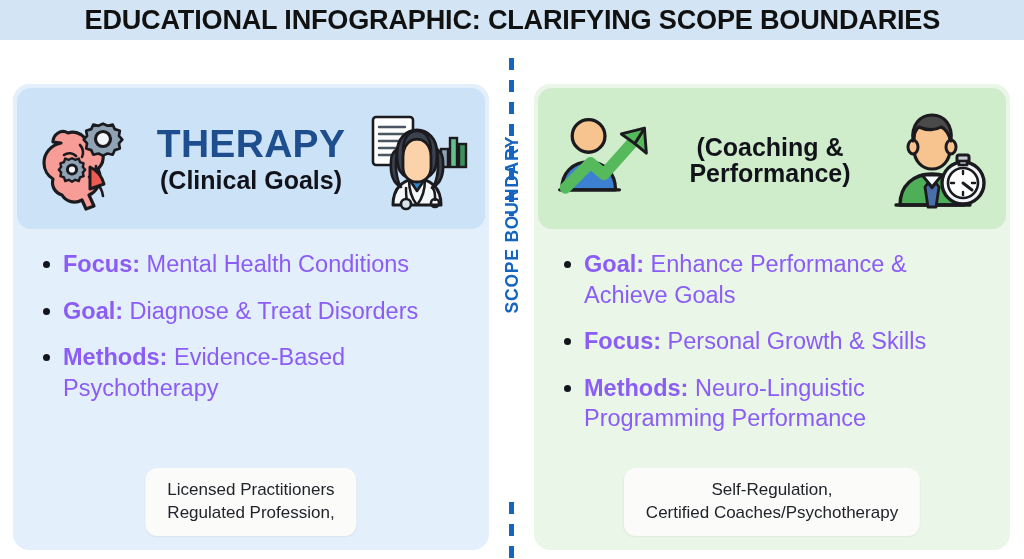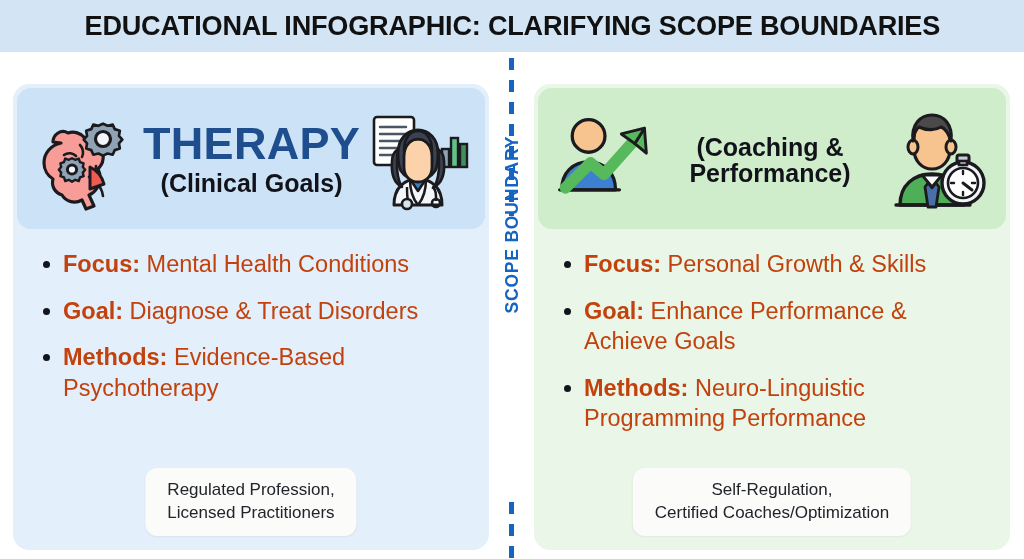--- a/index.html
+++ b/index.html
@@ -20,21 +20,21 @@
     height: 559px;
     background: #ffffff;
     box-sizing: border-box;
   }
 
   
   .title-band {
     position: absolute;
     left: 0; top: 0;
     width: 1024px;
-    height: 52px;
+    height: 40px;
     background: #d3e4f5;
     display: flex;
     align-items: center;
     justify-content: center;
   }
   .title-text {
     font-family: "Liberation Sans", sans-serif;
     font-weight: bold;
     font-size: 27.5px;
     letter-spacing: -0.2px;
@@ -71,21 +71,21 @@
   .panel-right .panel-head { background: #cfeccb; }
 
   .head-titles {
     flex: 1 1 auto;
     text-align: center;
     line-height: 1.04;
     padding: 0 4px;
   }
   .head-main {
     font-weight: bold;
-    font-size: 45px;
+    font-size: 39px;
     letter-spacing: 0.3px;
     display: block;
   }
   .head-sub {
     font-weight: bold;
     font-size: 25px;
     color: #12131a;
     display: block;
     margin-top: 2px;
   }
@@ -100,21 +100,21 @@
     list-style: none;
     margin: 0;
     padding: 20px 18px 0 28px;
   }
   .bullets li {
     position: relative;
     padding-left: 22px;
     margin-bottom: 16px;
     font-size: 23.5px;
     line-height: 1.30;
-    color: #c2410c;
+    color: #8b5cf6;
   }
   .bullets li::before {
     content: "";
     position: absolute;
     left: 2px;
     top: 12px;
     width: 7px;
     height: 7px;
     border-radius: 50%;
     background: #13151c;
@@ -240,22 +240,22 @@
         <b>Goal:</b>
         <span>Diagnose &amp; Treat Disorders</span>
       </li>
       <li>
         <b>Methods:</b>
         <span>Evidence-Based Psychotherapy</span>
       </li>
     </ul>
 
     <div class="note">
+      <div>Licensed Practitioners</div>
       <div>Regulated Profession,</div>
-      <div>Licensed Practitioners</div>
     </div>
   </div>
 
   <div class="panel panel-right">
 
     <div class="panel-head">
 
       <span class="head-icon small">
         <svg viewBox="0 0 108 108" width="104" height="104" aria-hidden="true">
           <circle cx="38" cy="30" r="17" fill="#f7c48f" stroke="#1b1b1f" stroke-width="3.4"></circle>
@@ -287,36 +287,36 @@
           <rect x="73" y="50" width="12" height="8" rx="2" fill="#c6ccd3" stroke="#1b1b1f" stroke-width="3"></rect>
           <rect x="75" y="56" width="8" height="4" fill="#c6ccd3" stroke="#1b1b1f" stroke-width="2.6"></rect>
           <path d="M79 78 L88 85" stroke="#1b1b1f" stroke-width="3" stroke-linecap="round"></path>
           <path d="M79 66v3M91 78h-3M79 90v-3M67 78h3" stroke="#1b1b1f" stroke-width="2.4" stroke-linecap="round"></path>
         </svg>
       </span>
     </div>
 
     <ul class="bullets">
       <li>
+        <b>Goal:</b>
+        <span>Enhance Performance &amp; Achieve Goals</span>
+      </li>
+      <li>
         <b>Focus:</b>
         <span>Personal Growth &amp; Skills</span>
       </li>
       <li>
-        <b>Goal:</b>
-        <span>Enhance Performance &amp; Achieve Goals</span>
-      </li>
-      <li>
         <b>Methods:</b>
         <span>Neuro-Linguistic Programming Performance</span>
       </li>
     </ul>
 
     <div class="note">
       <div>Self-Regulation,</div>
-      <div>Certified Coaches/Optimization</div>
+      <div>Certified Coaches/Psychotherapy</div>
     </div>
   </div>
 
   <div class="divider">
     <div class="dash-line dash-top"></div>
     <div class="divider-label">SCOPE BOUNDARY</div>
     <div class="dash-line dash-bottom"></div>
   </div>
 
 </div>

